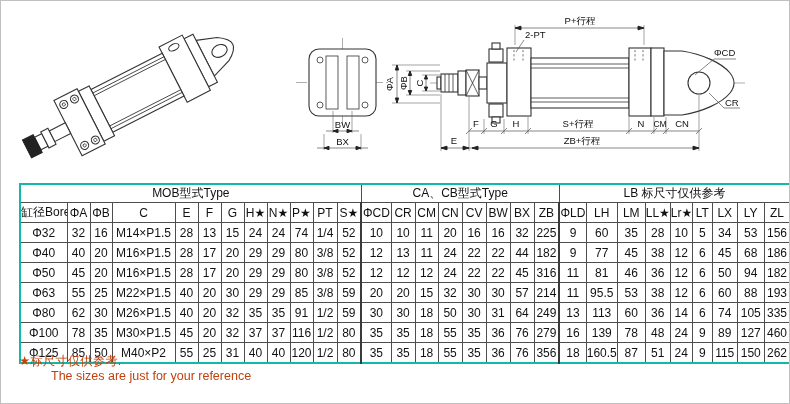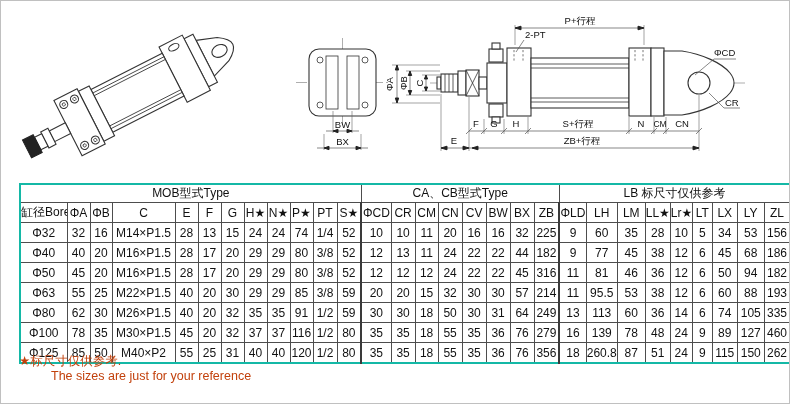--- a/index.html
+++ b/index.html
@@ -483,21 +483,21 @@
             <td>80</td>
             <td class="gb">35</td>
             <td>35</td>
             <td>18</td>
             <td>55</td>
             <td>35</td>
             <td>36</td>
             <td>76</td>
             <td>356</td>
             <td class="gb">18</td>
-            <td>260.8</td>
+            <td>160.5</td>
             <td>87</td>
             <td>51</td>
             <td>24</td>
             <td>9</td>
             <td>115</td>
             <td>150</td>
             <td>262</td>
           </tr>
         </tbody>
     </table>

